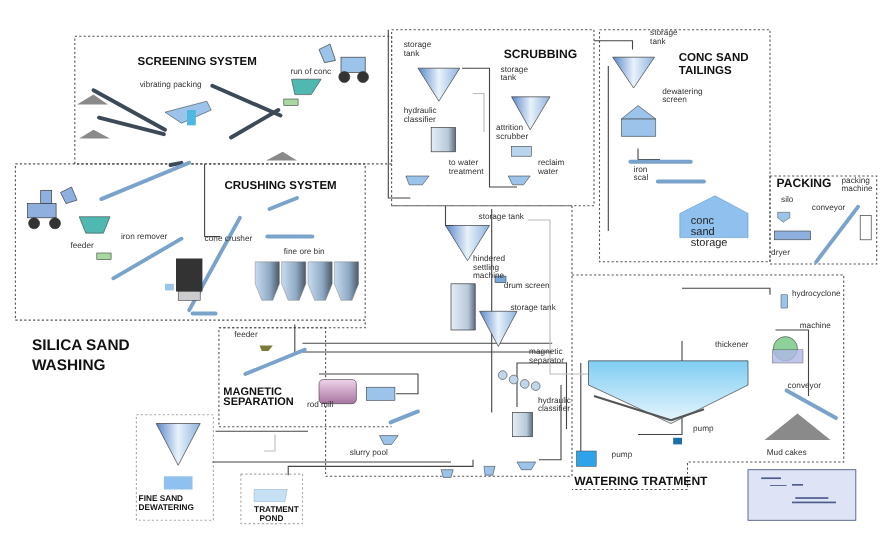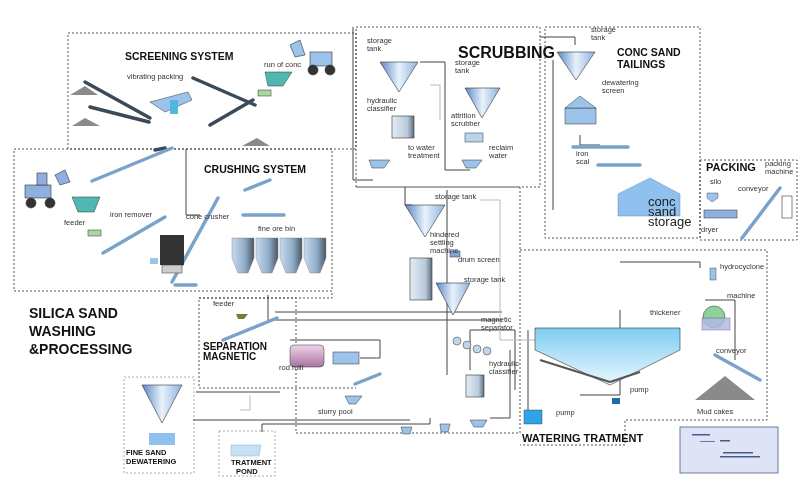--- a/index.html
+++ b/index.html
@@ -213,30 +213,29 @@
     <rect x="692" y="434" width="18" height="1.5"></rect>
     <rect x="700" y="441" width="15" height="0.8"></rect>
     <rect x="720" y="440" width="10" height="1.5"></rect>
     <rect x="723" y="452" width="30" height="1.5"></rect>
     <rect x="720" y="456" width="40" height="1.5"></rect>
   </g>
 </svg>
 
 <div class="ttl" style="left:29px;top:305px;font-size:14px">SILICA SAND</div>
 <div class="ttl" style="left:29px;top:323px;font-size:14px">WASHING</div>
-<div class="ttl" style="left:29px;top:341px;font-size:14px">&amp;PROCESSING</div>
 
 <div class="ttl" style="left:125px;top:50px;font-size:10.5px">SCREENING SYSTEM</div>
 <div class="ttl" style="left:204px;top:163px;font-size:10.5px">CRUSHING SYSTEM</div>
-<div class="ttl" style="left:458px;top:44px;font-size:16px">SCRUBBING</div>
+<div class="ttl" style="left:458px;top:44px;font-size:11px">SCRUBBING</div>
 <div class="ttl" style="left:617px;top:46px;font-size:10.5px">CONC SAND</div>
 <div class="ttl" style="left:617px;top:58px;font-size:10.5px">TAILINGS</div>
 <div class="ttl" style="left:706px;top:161px;font-size:11px">PACKING</div>
 <div class="ttl" style="left:203px;top:351px;font-size:10px">MAGNETIC</div>
-<div class="ttl" style="left:203px;top:341px;font-size:10px">SEPARATION</div>
+<div class="ttl" style="left:203px;top:360px;font-size:10px">SEPARATION</div>
 <div class="ttl" style="left:522px;top:432px;font-size:11px">WATERING TRATMENT</div>
 <div class="ttl" style="left:126px;top:448px;font-size:7.5px">FINE SAND</div>
 <div class="ttl" style="left:126px;top:457px;font-size:7.5px">DEWATERING</div>
 <div class="ttl" style="left:231px;top:458px;font-size:7.5px">TRATMENT</div>
 <div class="ttl" style="left:236px;top:467px;font-size:7.5px">POND</div>
 
 <div class="lbl" style="left:127px;top:73px">vibrating packing</div>
 <div class="lbl" style="left:264px;top:61px">run of conc</div>
 
 <div class="lbl" style="left:64px;top:219px">feeder</div>
@@ -247,21 +246,21 @@
 <div class="lbl" style="left:367px;top:37px;width:28px;white-space:normal">storage tank</div>
 <div class="lbl" style="left:367px;top:97px;width:36px;white-space:normal">hydraulic classifier</div>
 <div class="lbl" style="left:408px;top:144px;width:40px;white-space:normal">to water treatment</div>
 <div class="lbl" style="left:455px;top:59px;width:28px;white-space:normal">storage tank</div>
 <div class="lbl" style="left:451px;top:112px;width:34px;white-space:normal">attrition scrubber</div>
 <div class="lbl" style="left:489px;top:144px;width:28px;white-space:normal">reclaim water</div>
 
 <div class="lbl" style="left:591px;top:26px;width:28px;white-space:normal">storage tank</div>
 <div class="lbl" style="left:602px;top:79px;width:40px;white-space:normal">dewatering screen</div>
 <div class="lbl" style="left:576px;top:150px;width:18px;white-space:normal">iron scal</div>
-<div class="lbl" style="left:648px;top:197px;width:40px;white-space:normal;font-size:13px;line-height:10px;color:#222">conc sand storage</div>
+<div class="lbl" style="left:628px;top:197px;width:40px;white-space:normal;font-size:10px;line-height:10px;color:#222">conc sand storage</div>
 
 <div class="lbl" style="left:765px;top:160px;width:32px;white-space:normal">packing machine</div>
 <div class="lbl" style="left:710px;top:178px">silo</div>
 <div class="lbl" style="left:738px;top:185px">conveyor</div>
 <div class="lbl" style="left:701px;top:226px">dryer</div>
 
 <div class="lbl" style="left:435px;top:193px">storage tank</div>
 <div class="lbl" style="left:430px;top:231px;width:50px;white-space:normal">hindered settling machine</div>
 <div class="lbl" style="left:458px;top:256px">drum screen</div>
 <div class="lbl" style="left:464px;top:276px">storage tank</div>

